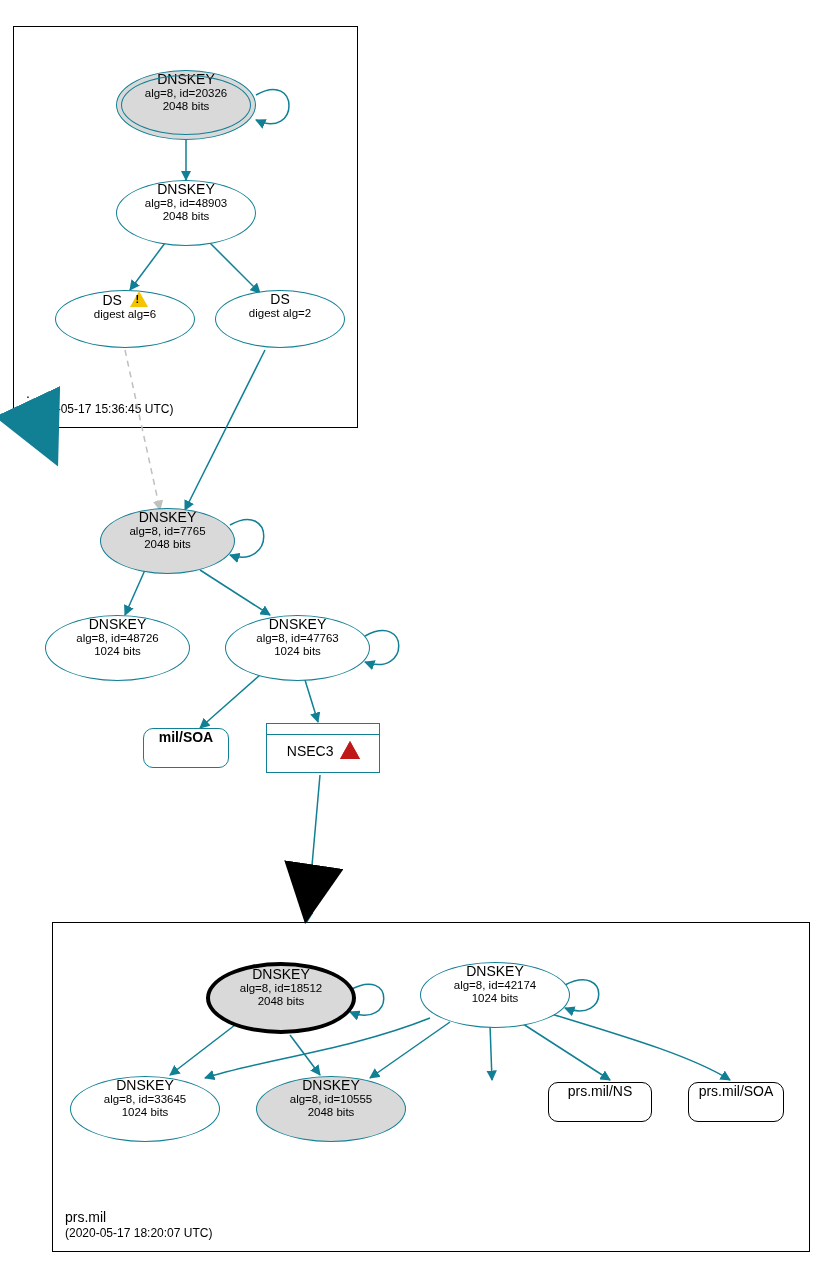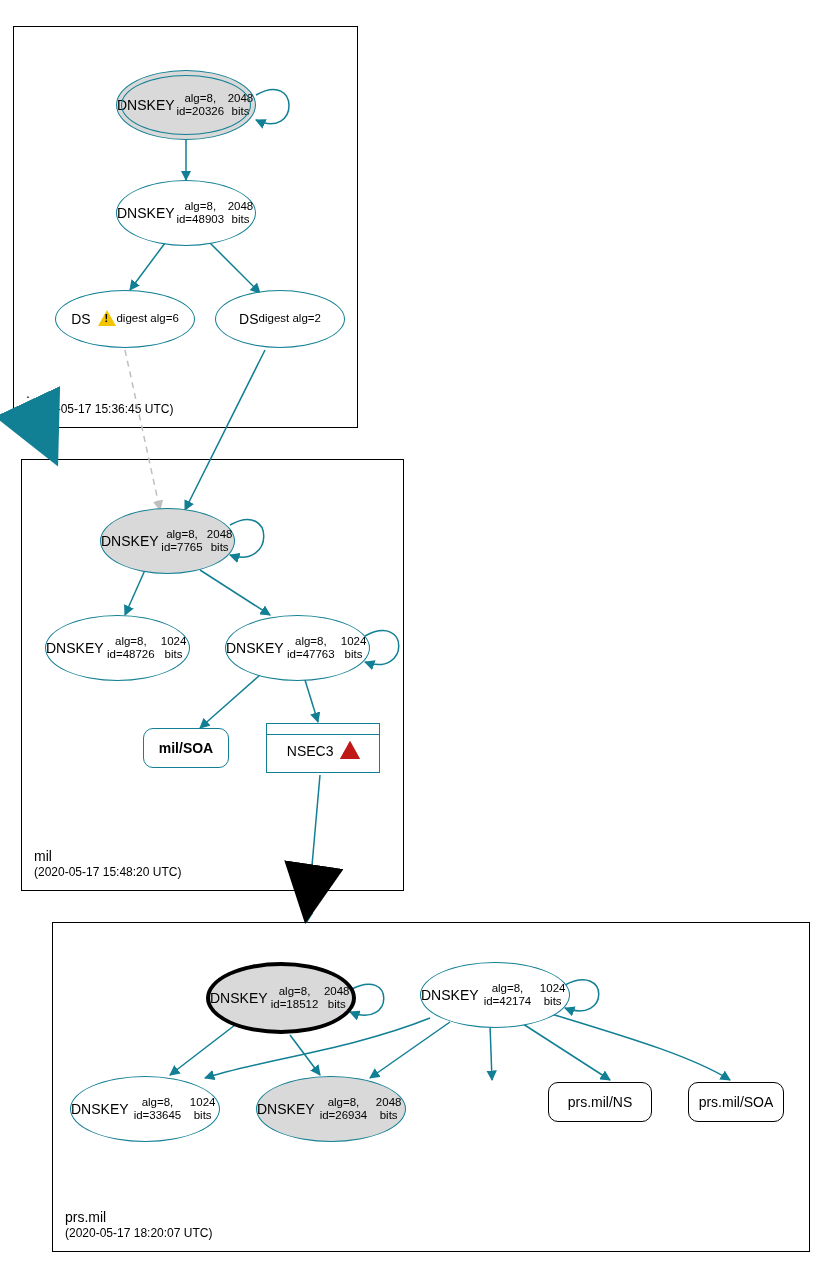--- a/index.html
+++ b/index.html
@@ -31,22 +31,22 @@
     font-size: 14px;
   }
   .zone-label .ts {
     font-size: 12px;
   }
   .node {
     position: absolute;
     text-align: center;
     box-sizing: border-box;
     display: flex;
-    flex-direction: row;
-    justify-content: center;
+    flex-direction: column;
+    justify-content: flex-start;
     align-items: center;
     line-height: 1.15;
   }
   .ellipse {
     border: 1.5px solid #117f94;
     border-radius: 50%;
     background: #ffffff;
   }
   .ellipse.double::before {
     content: "";
@@ -148,26 +148,20 @@
 
 <div class="canvas">
 
   <div class="zone" style="left:13px; top:26px; width:345px; height:402px;">
     <div class="zone-label">
       <div class="zn">.</div>
       <div class="ts">(2020-05-17 15:36:45 UTC)</div>
     </div>
   </div>
 
-  <div class="zone" style="left:21px; top:459px; width:383px; height:432px;">
-    <div class="zone-label">
-      <div class="zn">mil</div>
-      <div class="ts">(2020-05-17 15:48:20 UTC)</div>
-    </div>
-  </div>
 
   <div class="zone" style="left:52px; top:922px; width:758px; height:330px;">
     <div class="zone-label">
       <div class="zn">prs.mil</div>
       <div class="ts">(2020-05-17 18:20:07 UTC)</div>
     </div>
   </div>
 
   <svg class="edges">
     <defs>
@@ -296,21 +290,21 @@
   </div>
 
   <div class="node ellipse" style="left:70px; top:1076px; width:150px; height:66px;">
     <div class="t1">DNSKEY</div>
     <div class="t2">alg=8, id=33645</div>
     <div class="t2">1024 bits</div>
   </div>
 
   <div class="node ellipse grey" style="left:256px; top:1076px; width:150px; height:66px;">
     <div class="t1">DNSKEY</div>
-    <div class="t2">alg=8, id=26934</div>
+    <div class="t2">alg=8, id=10555</div>
     <div class="t2">2048 bits</div>
   </div>
 
   <div class="node rrset" style="left:548px; top:1082px; width:104px; height:40px;">
     <span>prs.mil/NS</span>
   </div>
   <div class="node rrset" style="left:688px; top:1082px; width:96px; height:40px;">
     <span>prs.mil/SOA</span>
   </div>
 

